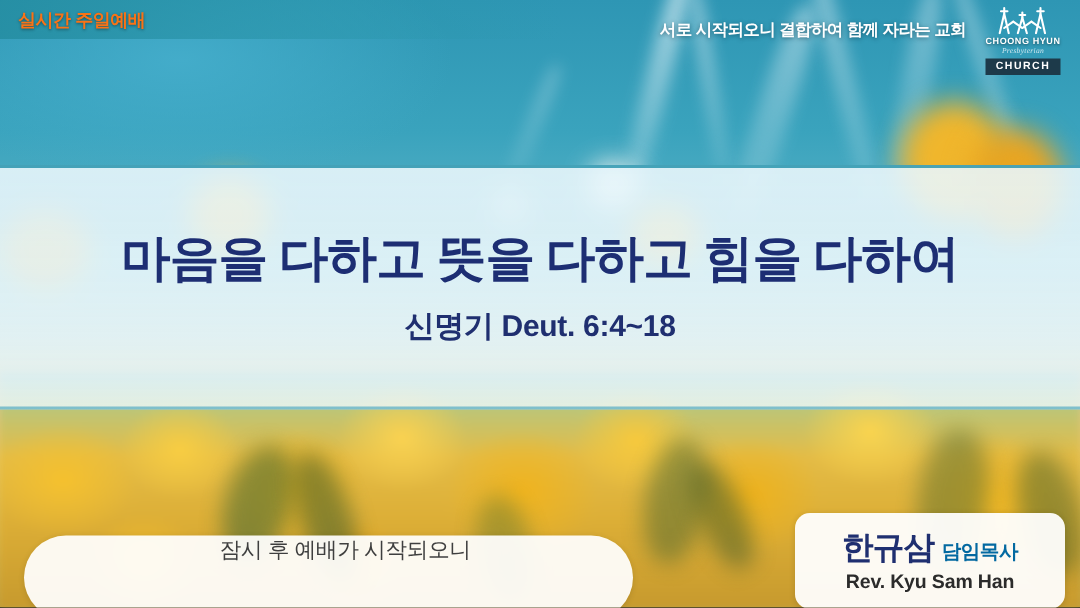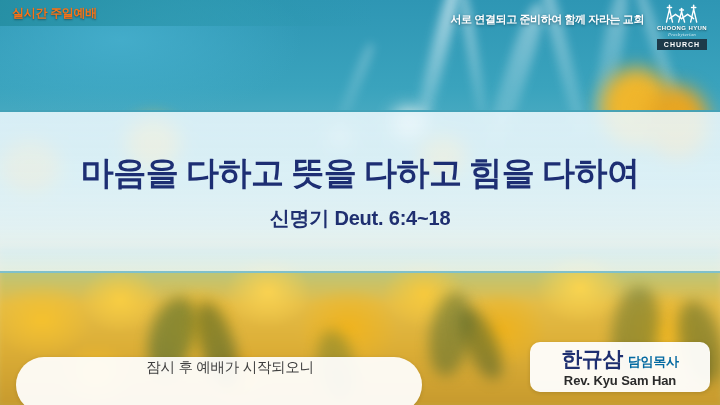--- a/index.html
+++ b/index.html
@@ -186,21 +186,21 @@
   }
   .notice-line {
     font-size:14.5px; color:#3f3f3f; font-weight:400;
     line-height:21px; letter-spacing:-.3px;
     white-space:nowrap;
   }
 
   
   .pastor {
     position:absolute; left:530px; top:342px;
-    width:180px; height:50px;
+    width:180px; height:64px;
     background:rgba(255,255,255,.94);
     border-radius:10px;
     display:flex; flex-direction:column; align-items:center; justify-content:center;
     box-shadow:0 1px 4px rgba(0,0,0,.14);
   }
   .pastor-row {
     display:flex; align-items:baseline; gap:5px; line-height:1;
   }
   .pastor-name {
     font-size:21px; font-weight:700; color:#1f2f70; letter-spacing:-.5px;
@@ -241,21 +241,21 @@
     <div class="leaf l3"></div>
     <div class="leaf l4"></div>
     <div class="leaf l5"></div>
     <div class="leaf l6"></div>
     <div class="leaf l7"></div>
   </div>
 
   <div class="top-strip"></div>
 
   <div class="live-label">실시간 주일예배</div>
-  <div class="tagline">서로 연결되고 준비하여 함께 자라는 교회</div>
+  <div class="tagline">서로 시작되오니 결합하여 함께 자라는 교회</div>
 
   <div class="logo">
     <svg class="logo-mark" viewBox="0 0 56 22">
       <g stroke="#ffffff" stroke-width="1.6" fill="none" stroke-linecap="round">
         <path d="M10 21 L13.5 6 L17 21"></path>
         <path d="M13.5 6 L13.5 1.5"></path>
         <path d="M11 4 L16 4"></path>
         <path d="M24 21 L27.5 9 L31 21"></path>
         <path d="M27.5 9 L27.5 5"></path>
         <path d="M25.3 7 L29.7 7"></path>

